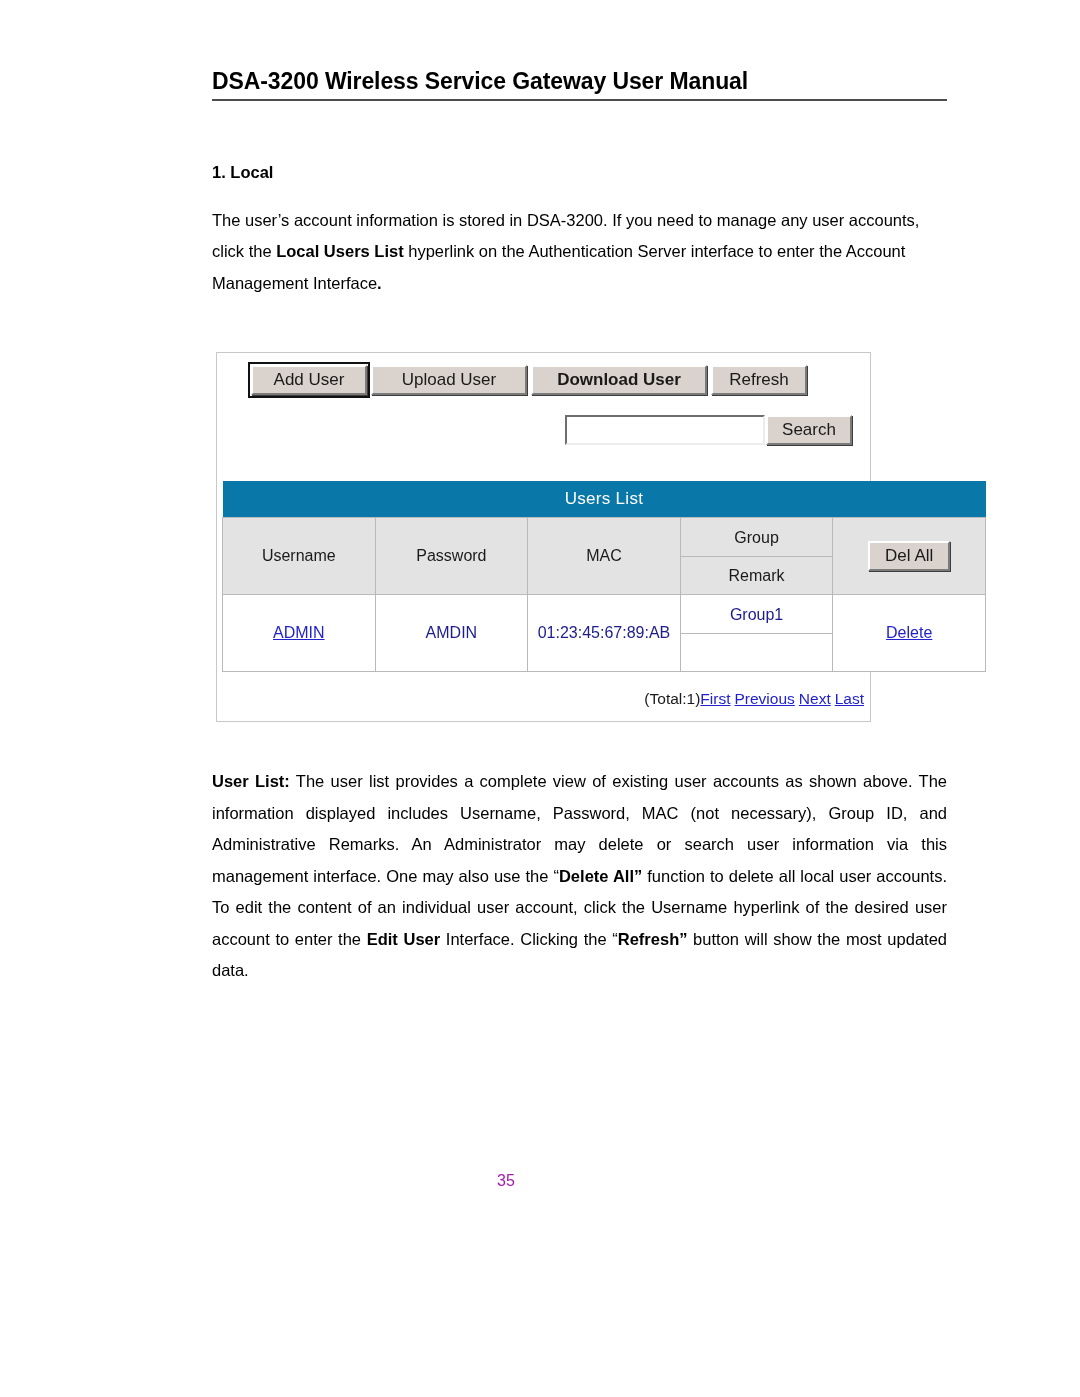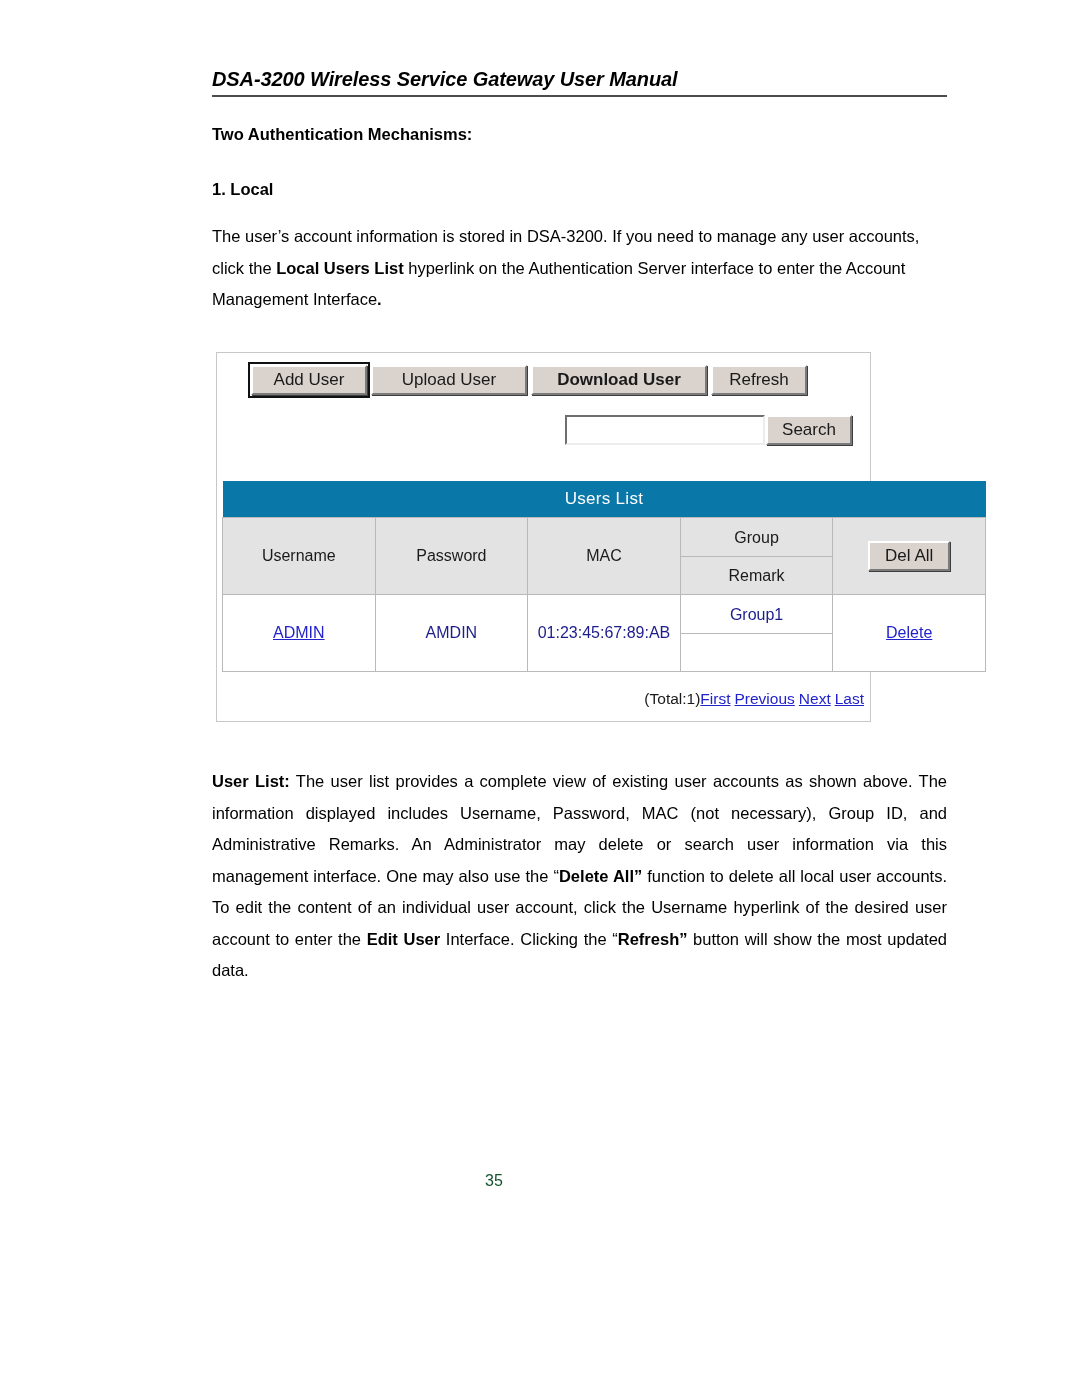--- a/index.html
+++ b/index.html
@@ -24,23 +24,22 @@
   }
 
   
   .doc-header {
     position: absolute;
     left: 212px;
     top: 68px;
     width: 735px;
   }
   .doc-header .title {
-    font-size: 20px;
+    font-size: 23px;
     font-weight: bold;
-    font-style: italic;
     letter-spacing: -0.1px;
     white-space: nowrap;
   }
   .doc-header .rule {
     margin-top: 4px;
     height: 2px;
     background: #4d4d4d;
     width: 735px;
   }
 
@@ -237,40 +236,39 @@
     font-size: 15.5px;
     color: #1a1a1a;
     white-space: nowrap;
   }
   .pager a.lnk { font-size: 15.5px; }
   .pager .sep { display: inline-block; width: 4px; }
 
   
   .folio {
     position: absolute;
-    left: 0;
+    left: 12px;
     top: 1172px;
     width: 988px;
     text-align: center;
     font-size: 16px;
-    color: #14532d;
+    color: #a21caf;
   }
 </style>
 </head>
 <body>
 
 <div class="page">
 
   <div class="doc-header">
     <div class="title">DSA-3200 Wireless Service Gateway User Manual</div>
     <div class="rule"></div>
   </div>
 
   <div class="content">
-    <div class="h-bold">Two Authentication Mechanisms:</div>
     <div class="spacer-1"></div>
     <div class="h-bold">1. Local</div>
     <div class="spacer-2"></div>
     <p class="para nojust"><span>The user’s account information is stored in DSA-3200. If you need to manage any user accounts, click the </span><span class="b">Local Users List</span><span> hyperlink on the Authentication Server interface to enter the Account Management Interface</span><span class="b">.</span></p>
   </div>
 
   <div class="figure">
 
     <div class="toolbar-row">
       <div class="btn btn-add focused">Add User</div>

